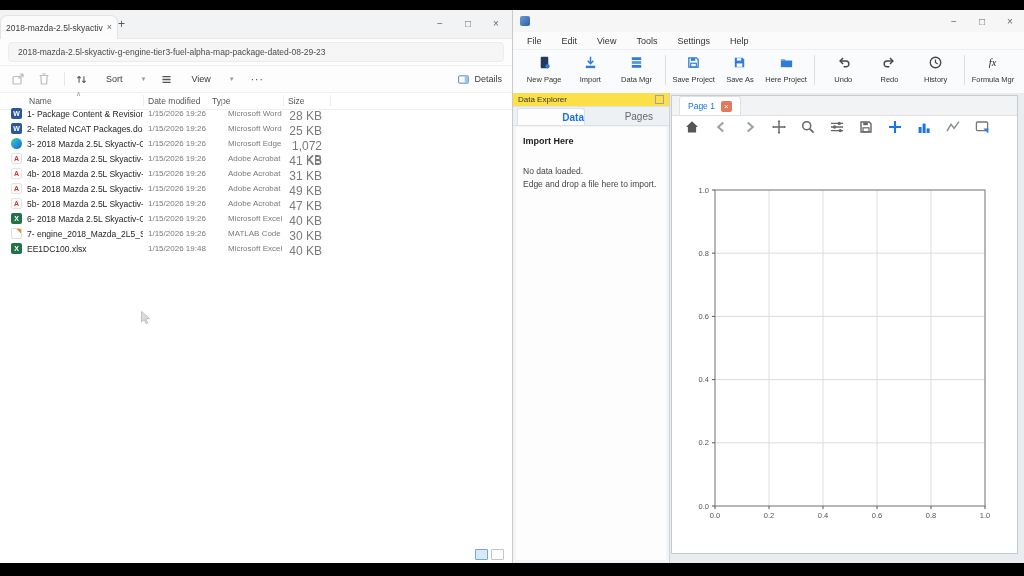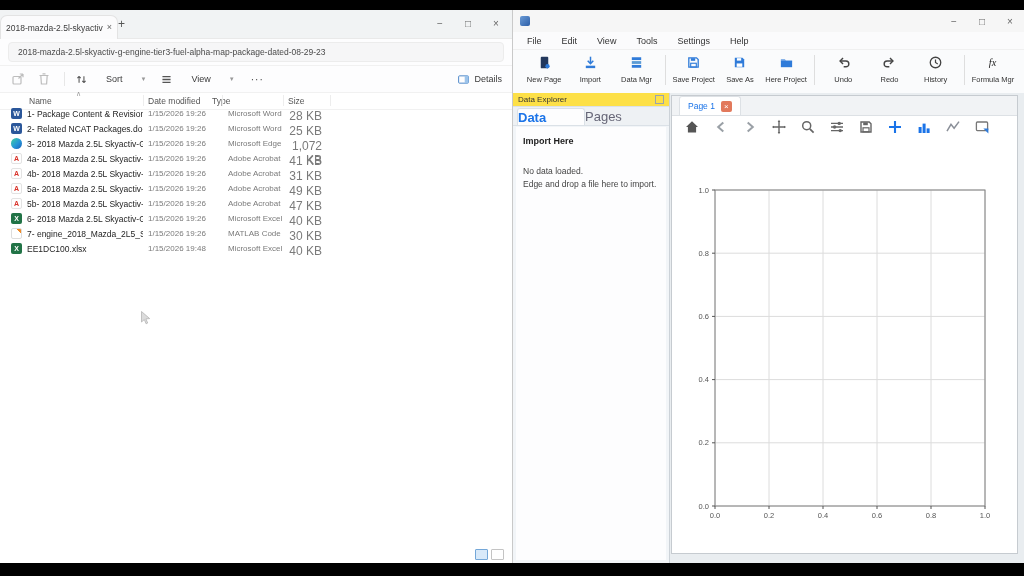--- a/index.html
+++ b/index.html
@@ -66,21 +66,21 @@
               padding:4px 8px 0;}
   .tbtn{width:47px;display:flex;flex-direction:column;align-items:center;gap:3px;font-size:7.5px;color:#333;padding-top:1px;}
   .tbtn svg{width:15px;height:15px;}
   .tgdiv{width:1px;height:30px;background:#dedede;margin:1px 5px 0;}
   .main{position:absolute;top:83px;left:0;right:0;bottom:0;background:#e9edf0;}
   .dataexp{position:absolute;left:0;top:0;width:157px;bottom:0;background:#f2f5f8;border-right:1px solid #ccd2d8;box-sizing:border-box;}
   .dehdr{height:13px;background:#fde047;display:flex;align-items:center;justify-content:space-between;
          padding:0 5px;font-size:8px;color:#333;border-bottom:1px solid #dbe1e7;}
   .undock{width:7px;height:7px;border:1px solid #9aa4ae;}
   .detabs{display:flex;height:19px;background:#eef1f4;padding:1px 0 0 4px;border-bottom:1px solid #dbe1e7;box-sizing:border-box;}
-  .detab{width:68px;text-align:left;line-height:17px;font-size:13px;color:#667;}
+  .detab{width:68px;text-align:right;line-height:17px;font-size:10px;color:#667;}
   .detab.active{background:#fdfdfe;color:#1a73e8;font-weight:bold;border:1px solid #dbe1e7;border-bottom:none;
                 border-radius:3px 3px 0 0;box-sizing:border-box;}
   .decontent{position:absolute;top:34px;left:3px;right:3px;bottom:3px;background:#fdfdfe;padding:8px 7px;
              font-size:8.5px;color:#444;line-height:1.55;}
   .deheading{font-weight:bold;font-size:9px;color:#1d1d1d;margin-bottom:16px;}
   .chartpanel{position:absolute;left:158px;top:2px;right:6px;bottom:9px;background:#fff;border:1px solid #c6cbd0;}
   .pagetabs{height:20px;background:#f1f3f5;border-bottom:1px solid #dde1e5;display:flex;align-items:flex-end;padding-left:7px;box-sizing:border-box;}
   .pagetab{height:19px;background:#fff;border:1px solid #dde1e5;border-bottom:none;border-radius:3px 3px 0 0;
            display:flex;align-items:center;gap:6px;padding:0 8px;font-size:8.5px;color:#1a73e8;box-sizing:border-box;}
   .closebox{width:11px;height:11px;background:#e2795c;border-radius:2px;color:#fff;font-size:8px;line-height:11px;text-align:center;}

